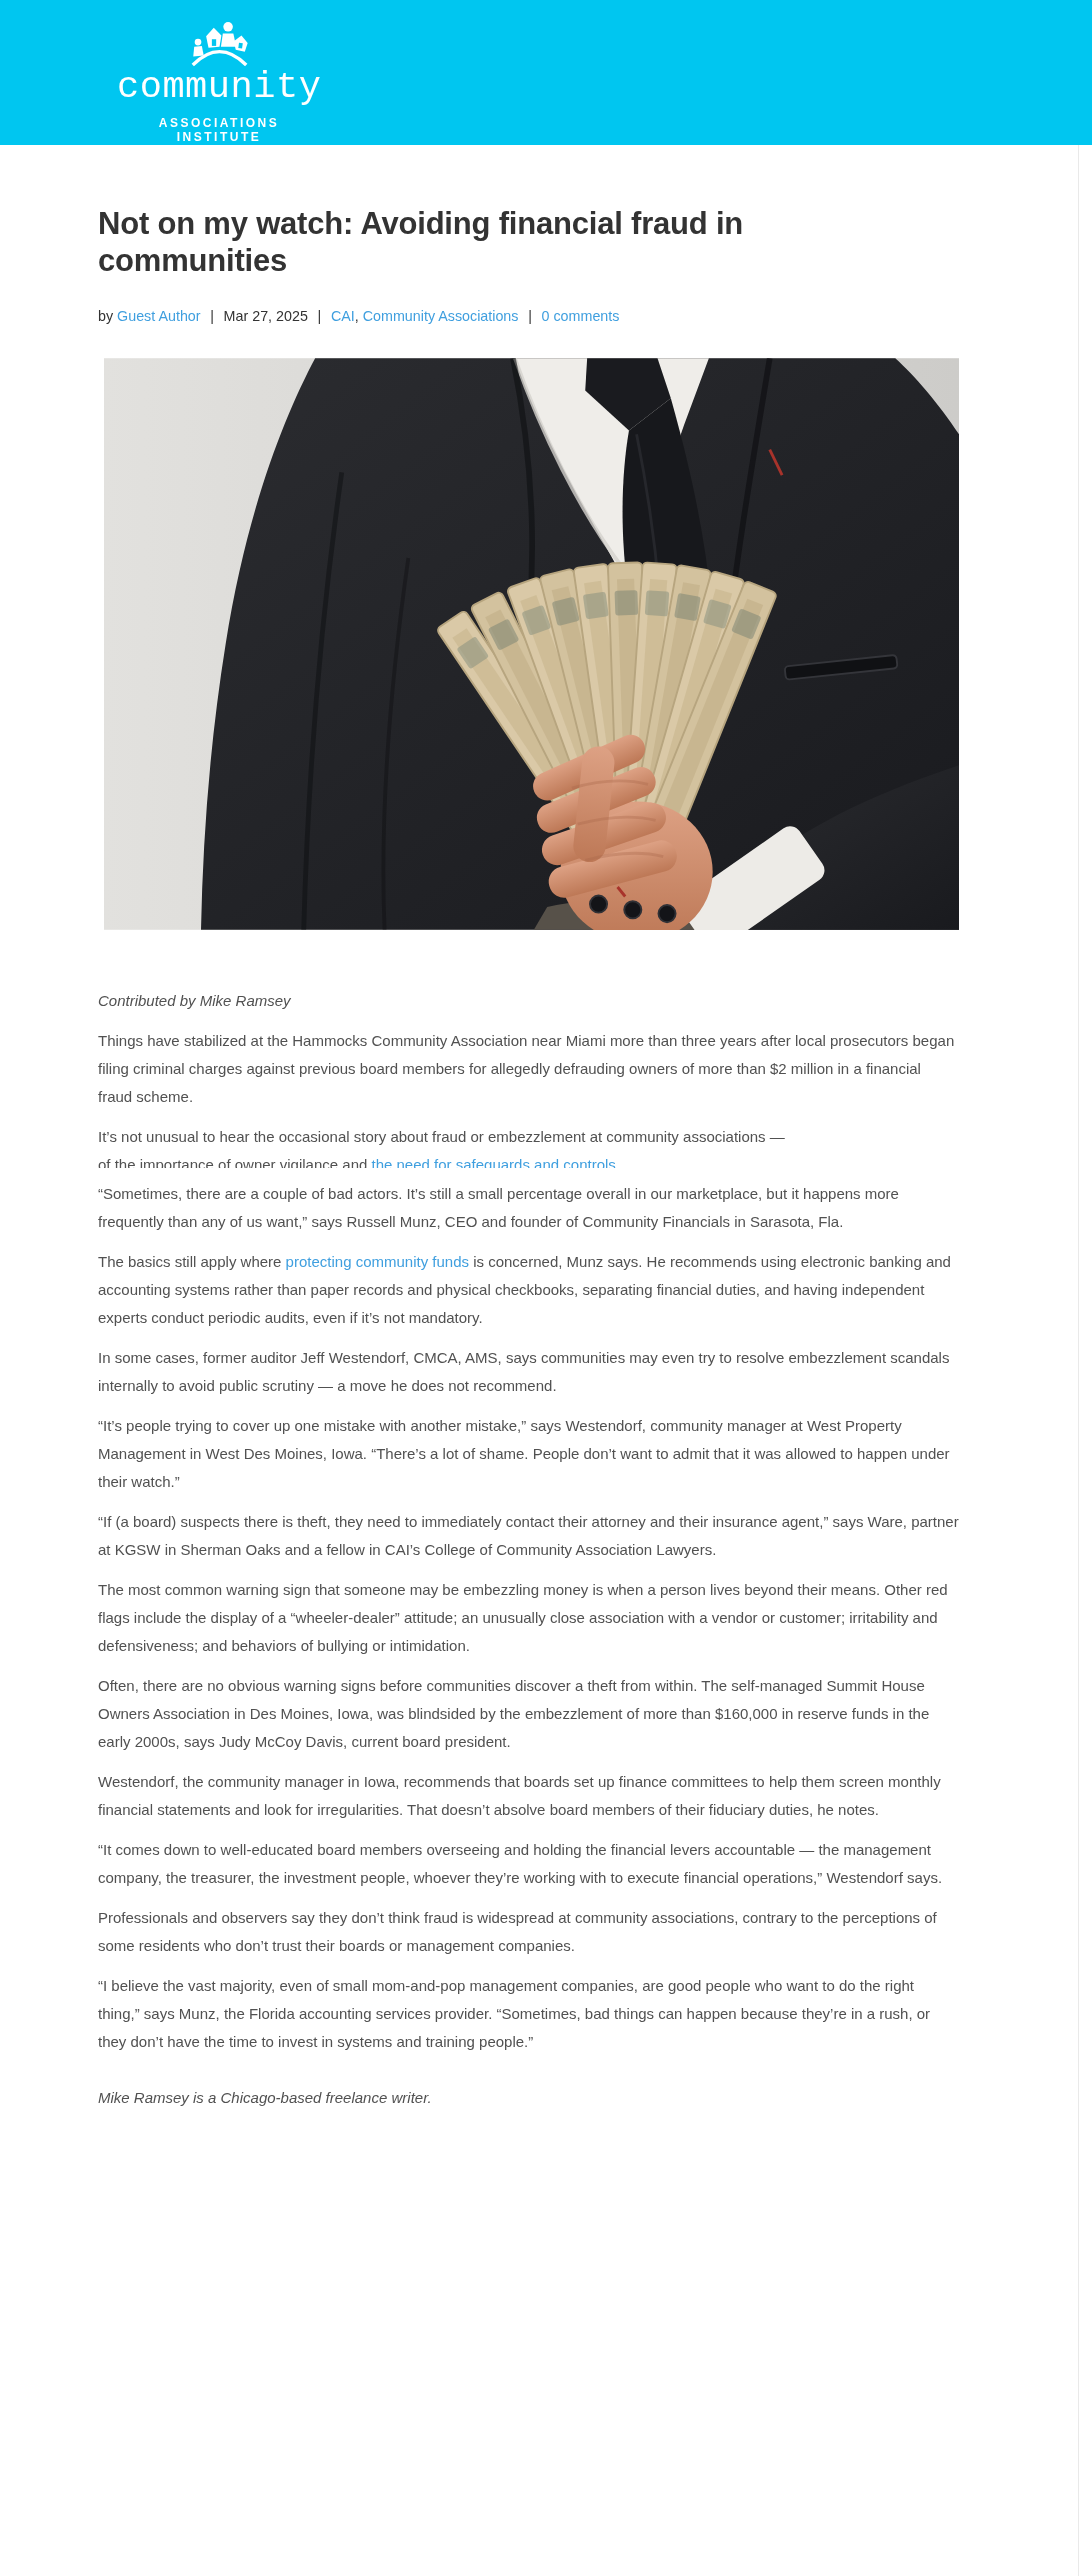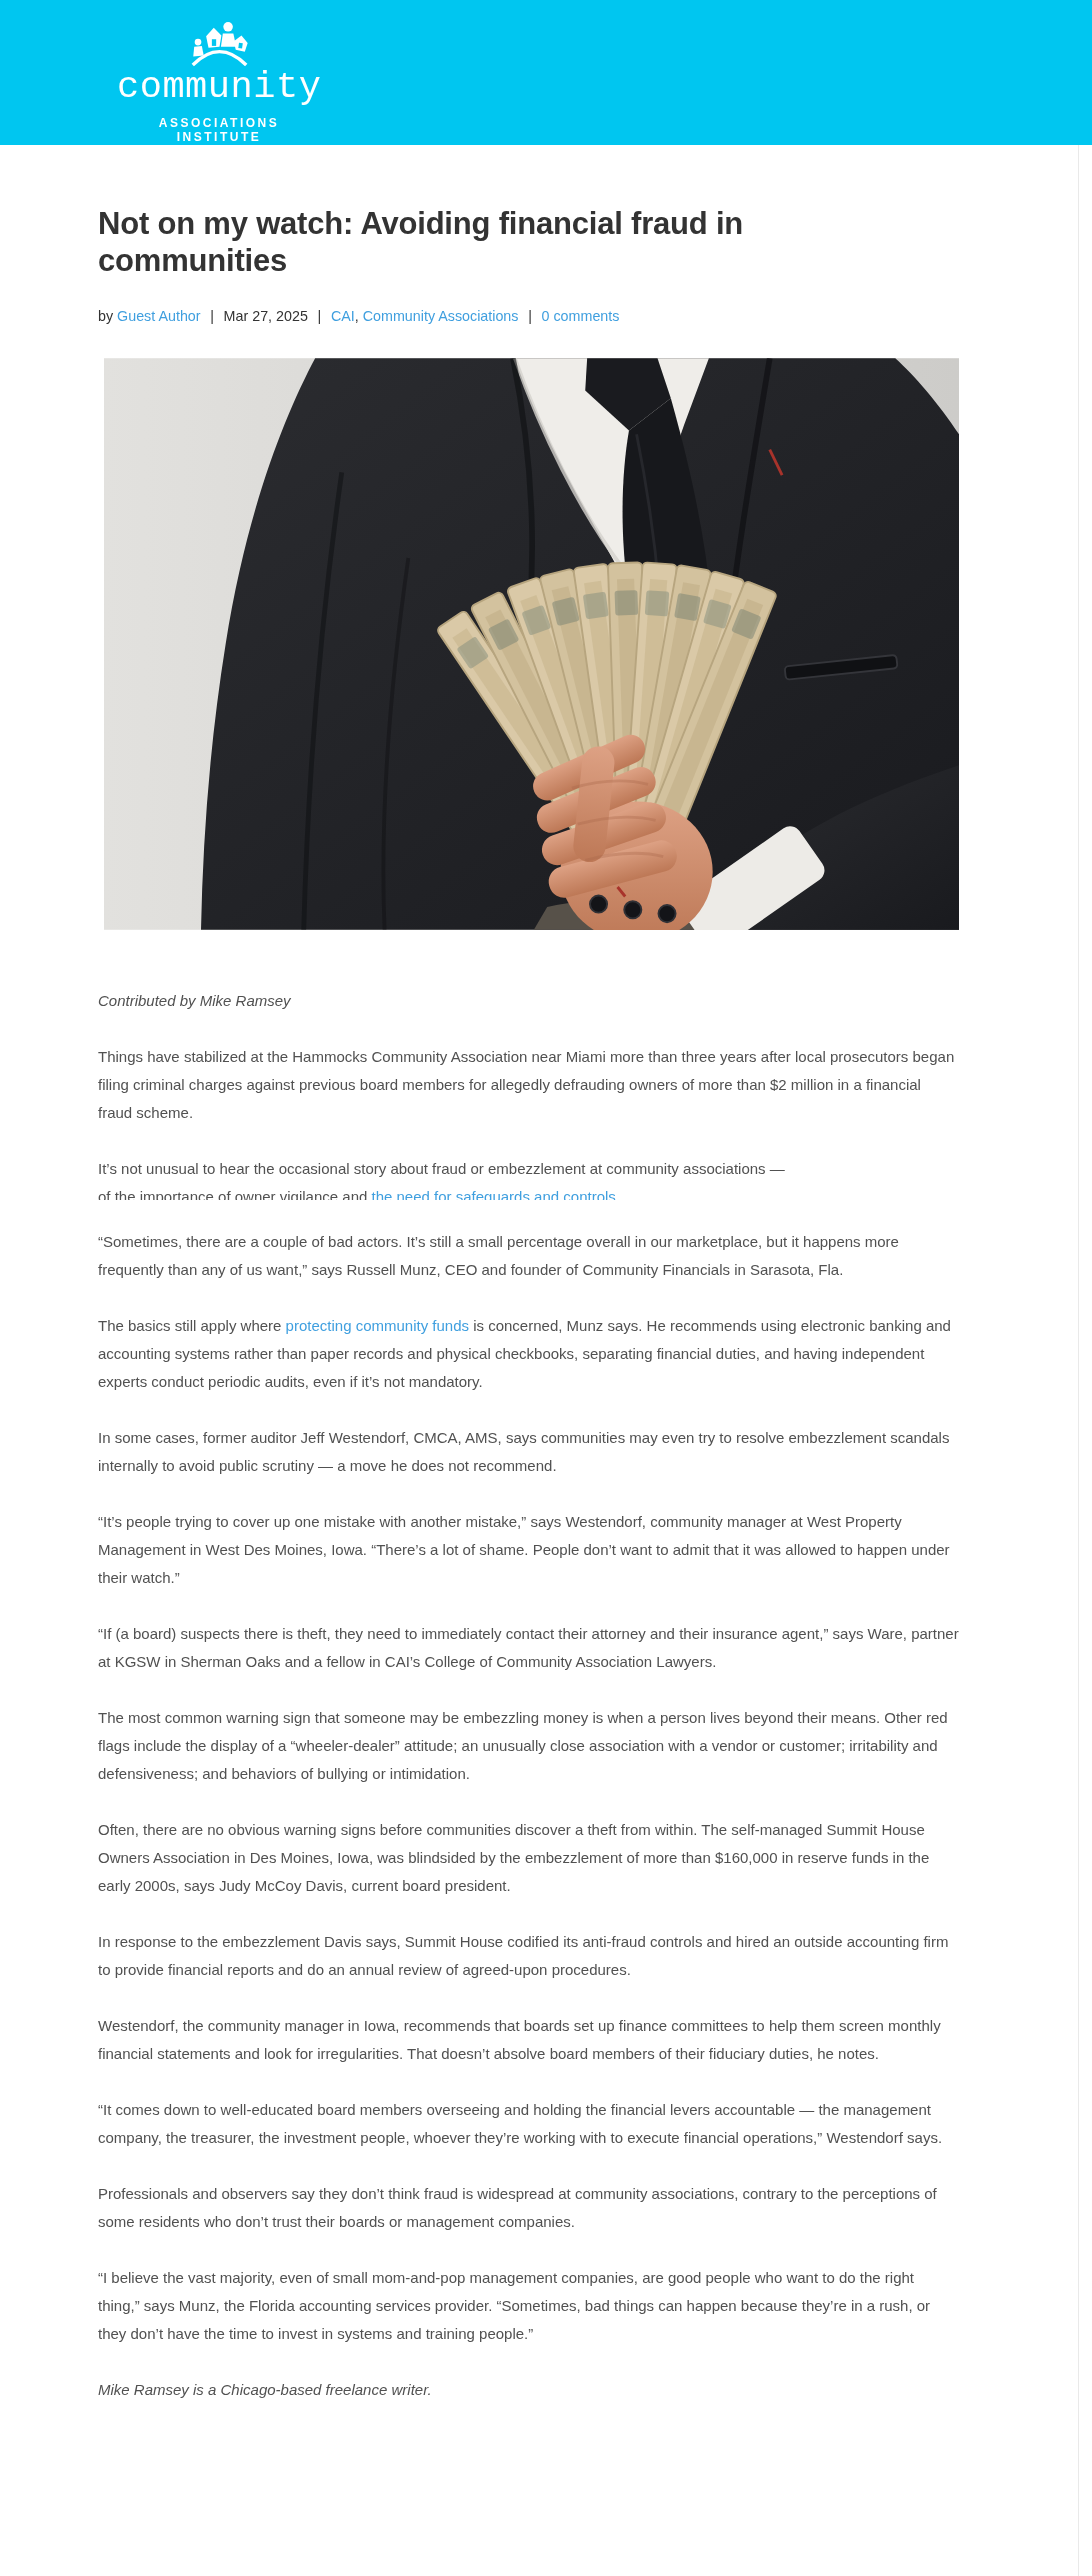--- a/index.html
+++ b/index.html
@@ -28,21 +28,21 @@
   .byline { margin-top:29px; font-size:14.3px; color:#333; }
   .byline a { color:var(--link,#3f9fdf); text-decoration:none; }
   .byline .sep { margin:0 5.7px; color:#333; }
 
   figure.hero { margin:34px 0 0 5.7px; width:855px; height:572px; display:block; }
 
   .contributed { margin-top:57px; font-style:italic; }
   .contributed, .body-para, .footer-note {
     font-size:15px; line-height:28px; color:var(--text,#515151); max-width:861px;
   }
-  .body-para { margin-top:28px; }
+  .body-para { margin-top:12px; }
   .body-para a { color:var(--link,#3f9fdf); text-decoration:none; }
   .body-para.clipped { height:45px; overflow:hidden; margin-bottom:9.5px; }
   .footer-note { margin-top:28px; font-style:italic; }
 
   .scrollbar-track {
     position:absolute; top:145px; right:14.3px; bottom:0; width:1px; background:#e9e9e9;
   }
 </style>
 </head>
 <body>
@@ -204,21 +204,20 @@
   <div id="article-body">
       <p class="body-para"><span>Things have stabilized at the Hammocks Community Association near Miami more than three years after local prosecutors began filing criminal charges against previous board members for allegedly defrauding owners of more than $2 million in a financial fraud scheme.</span></p>
       <p class="body-para clipped"><span>It’s not unusual to hear the occasional story about fraud or embezzlement at community associations —</span><br><span>of the importance of owner vigilance and </span><a href="#">the need for safeguards and controls.</a></p>
       <p class="body-para"><span>“Sometimes, there are a couple of bad actors. It’s still a small percentage overall in our marketplace, but it happens more frequently than any of us want,” says Russell Munz, CEO and founder of Community Financials in Sarasota, Fla.</span></p>
       <p class="body-para"><span>The basics still apply where </span><a href="#">protecting community funds</a><span> is concerned, Munz says. He recommends using electronic banking and accounting systems rather than paper records and physical checkbooks, separating financial duties, and having independent experts conduct periodic audits, even if it’s not mandatory.</span></p>
       <p class="body-para"><span>In some cases, former auditor Jeff Westendorf, CMCA, AMS, says communities may even try to resolve embezzlement scandals internally to avoid public scrutiny — a move he does not recommend.</span></p>
       <p class="body-para"><span>“It’s people trying to cover up one mistake with another mistake,” says Westendorf, community manager at West Property Management in West Des Moines, Iowa. “There’s a lot of shame. People don’t want to admit that it was allowed to happen under their watch.”</span></p>
       <p class="body-para"><span>“If (a board) suspects there is theft, they need to immediately contact their attorney and their insurance agent,” says Ware, partner at KGSW in Sherman Oaks and a fellow in CAI’s College of Community Association Lawyers.</span></p>
       <p class="body-para"><span>The most common warning sign that someone may be embezzling money is when a person lives beyond their means. Other red flags include the display of a “wheeler-dealer” attitude; an unusually close association with a vendor or customer; irritability and defensiveness; and behaviors of bullying or intimidation.</span></p>
       <p class="body-para"><span>Often, there are no obvious warning signs before communities discover a theft from within. The self-managed Summit House Owners Association in Des Moines, Iowa, was blindsided by the embezzlement of more than $160,000 in reserve funds in the early 2000s, says Judy McCoy Davis, current board president.</span></p>
-      <p class="body-para"><span>In response to the embezzlement Davis says, Summit House codified its anti-fraud controls and hired an outside accounting firm to provide financial reports and do an annual review of agreed-upon procedures.</span></p>
       <p class="body-para"><span>Westendorf, the community manager in Iowa, recommends that boards set up finance committees to help them screen monthly financial statements and look for irregularities. That doesn’t absolve board members of their fiduciary duties, he notes.</span></p>
       <p class="body-para"><span>“It comes down to well-educated board members overseeing and holding the financial levers accountable — the management company, the treasurer, the investment people, whoever they’re working with to execute financial operations,” Westendorf says.</span></p>
       <p class="body-para"><span>Professionals and observers say they don’t think fraud is widespread at community associations, contrary to the perceptions of some residents who don’t trust their boards or management companies.</span></p>
       <p class="body-para"><span>“I believe the vast majority, even of small mom-and-pop management companies, are good people who want to do the right thing,” says Munz, the Florida accounting services provider. “Sometimes, bad things can happen because they’re in a rush, or they don’t have the time to invest in systems and training people.”</span></p>
     </div>
 
   <p class="footer-note">Mike Ramsey is a Chicago-based freelance writer.</p>
 </main>
 
 <div class="scrollbar-track"></div>

